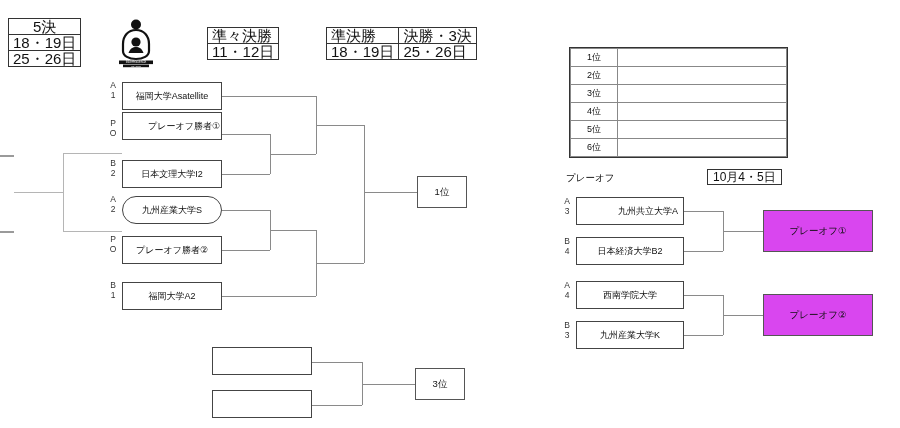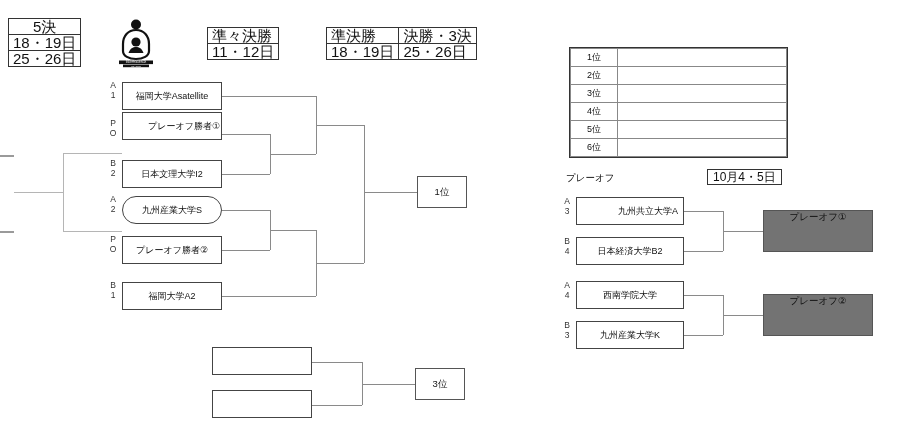--- a/index.html
+++ b/index.html
@@ -124,22 +124,22 @@
     box-sizing:border-box;
     border:1.6px solid #444;
     background:#fff;
     display:flex;align-items:center;justify-content:center;
     font-size:9px;color:#111;white-space:nowrap;
     width:108px;height:28px;
   }
   .powin{
     box-sizing:border-box;
     border:1.8px solid #555;
-    background:#737373;
-    display:flex;justify-content:center;
+    background:#d946ef;
+    display:flex;align-items:center;justify-content:center;
     font-size:9.5px;color:#111;white-space:nowrap;
     width:110px;height:42px;
   }
 </style>
 </head>
 <body>
 
 <div class="root">
 
 

